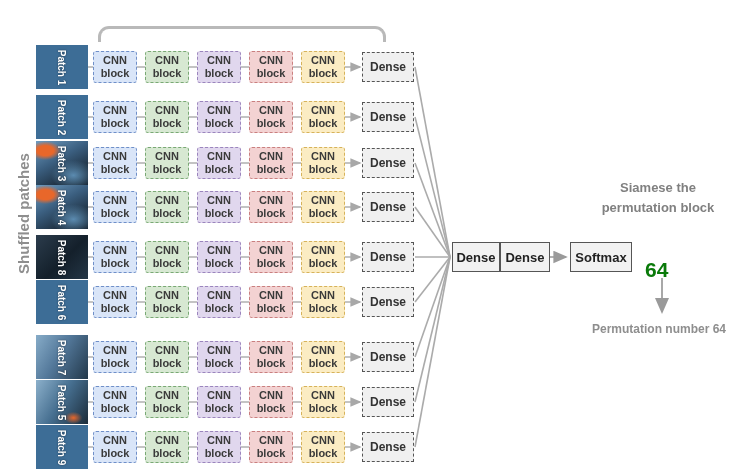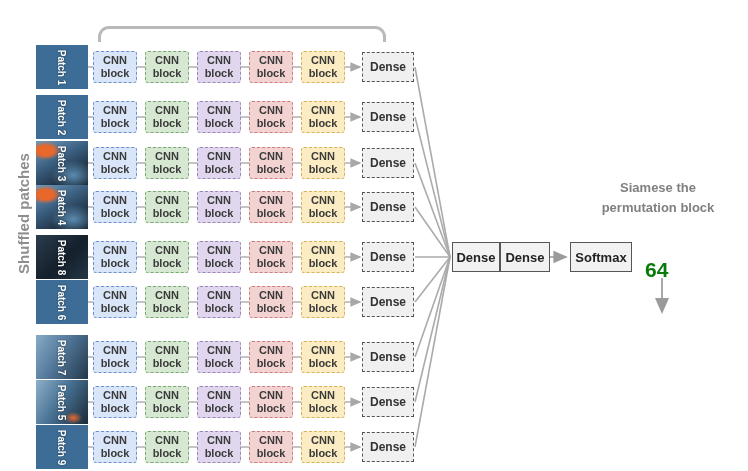--- a/index.html
+++ b/index.html
@@ -469,13 +469,14 @@
   <div class="headbox" id="dense-b">Dense</div>
   <div class="headbox" id="softmax">Softmax</div>
 
   <div class="num64">64</div>
 
   <div class="predict">
     <div>Siamese the</div>
     <div>permutation block</div>
   </div>
 
+  <div class="permnum">Permutation number 64</div>
 </div>
 
 </body></html>

